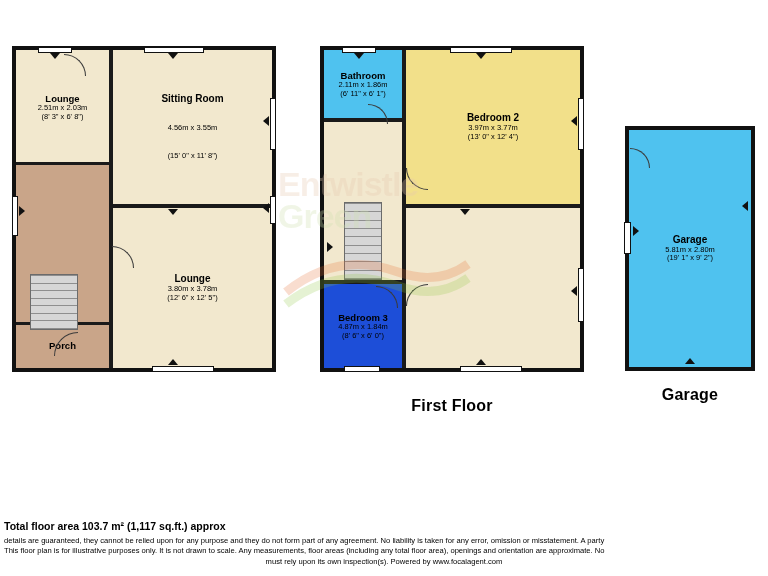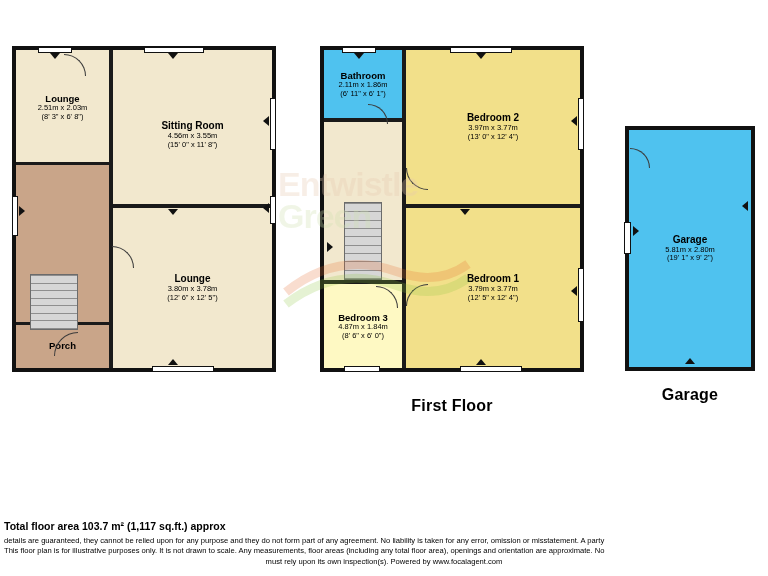--- a/index.html
+++ b/index.html
@@ -157,21 +157,21 @@
   <div class="floor" style="left:12px; top:46px; width:270px; height:330px;">
 
     <div class="outline" style="left:0; top:0; width:264px; height:326px; background:#f2e8ce;"></div>
 
     <div class="room" style="left:4px; top:4px; width:93px; height:114px; background:#f2e8ce;">
       <div class="rname">Lounge</div>
       <div class="rdim">2.51m x 2.03m</div>
       <div class="rdim2">(8' 3" x 6' 8")</div>
     </div>
 
-    <div class="room lbl-big" style="left:101px; top:12px; width:159px; height:154px; background:#f2e8ce;">
+    <div class="room lbl-big" style="left:101px; top:4px; width:159px; height:154px; background:#f2e8ce;gap:19px;">
       <div class="rname">Sitting Room</div>
       <div class="rdim">4.56m x 3.55m</div>
       <div class="rdim2">(15' 0" x 11' 8")</div>
     </div>
 
     <div class="room" style="left:4px; top:118px; width:93px; height:160px; background:#c9a589;">
       <div class="rname" style="margin-top:92px;">Hall</div>
     </div>
 
     <div class="room" style="left:4px; top:278px; width:93px; height:44px; background:#c9a589;">
@@ -231,31 +231,26 @@
       <div class="rdim2">(6' 11" x 6' 1")</div>
     </div>
 
     <div class="room lbl-big" style="left:86px; top:4px; width:174px; height:154px; background:#f2e08a;">
       <div class="rname">Bedroom 2</div>
       <div class="rdim">3.97m x 3.77m</div>
       <div class="rdim2">(13' 0" x 12' 4")</div>
     </div>
 
 
-    <div class="room" style="left:4px; top:238px; width:78px; height:84px; background:#fef9c3;">
+    <div class="room" style="left:4px; top:238px; width:78px; height:84px; background:#1d4ed8;">
       <div class="rname">Bedroom 3</div>
       <div class="rdim">4.87m x 1.84m</div>
       <div class="rdim2">(8' 6" x 6' 0")</div>
     </div>
 
-    <div class="room lbl-big" style="left:86px; top:162px; width:174px; height:160px; background:#f2e08a;">
-      <div class="rname">Bedroom 1</div>
-      <div class="rdim">3.79m x 3.77m</div>
-      <div class="rdim2">(12' 5" x 12' 4")</div>
-    </div>
 
     <div class="wall" style="left:4px; top:72px; width:78px; height:4px;"></div>
     <div class="wall" style="left:4px; top:234px; width:78px; height:4px;"></div>
     <div class="wall" style="left:82px; top:4px; width:4px; height:318px;"></div>
     <div class="wall" style="left:86px; top:158px; width:174px; height:4px;"></div>
 
     <div class="stairs" style="left:24px; top:156px; width:38px; height:78px;">
       <i></i>
         <i></i>
         <i></i>

